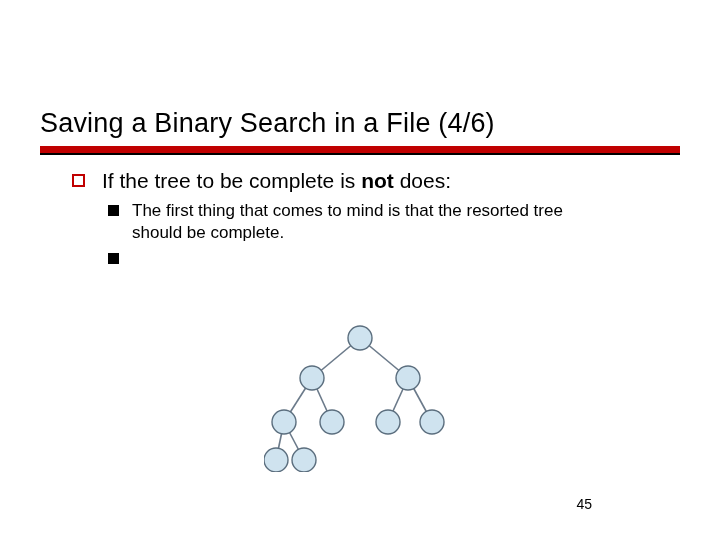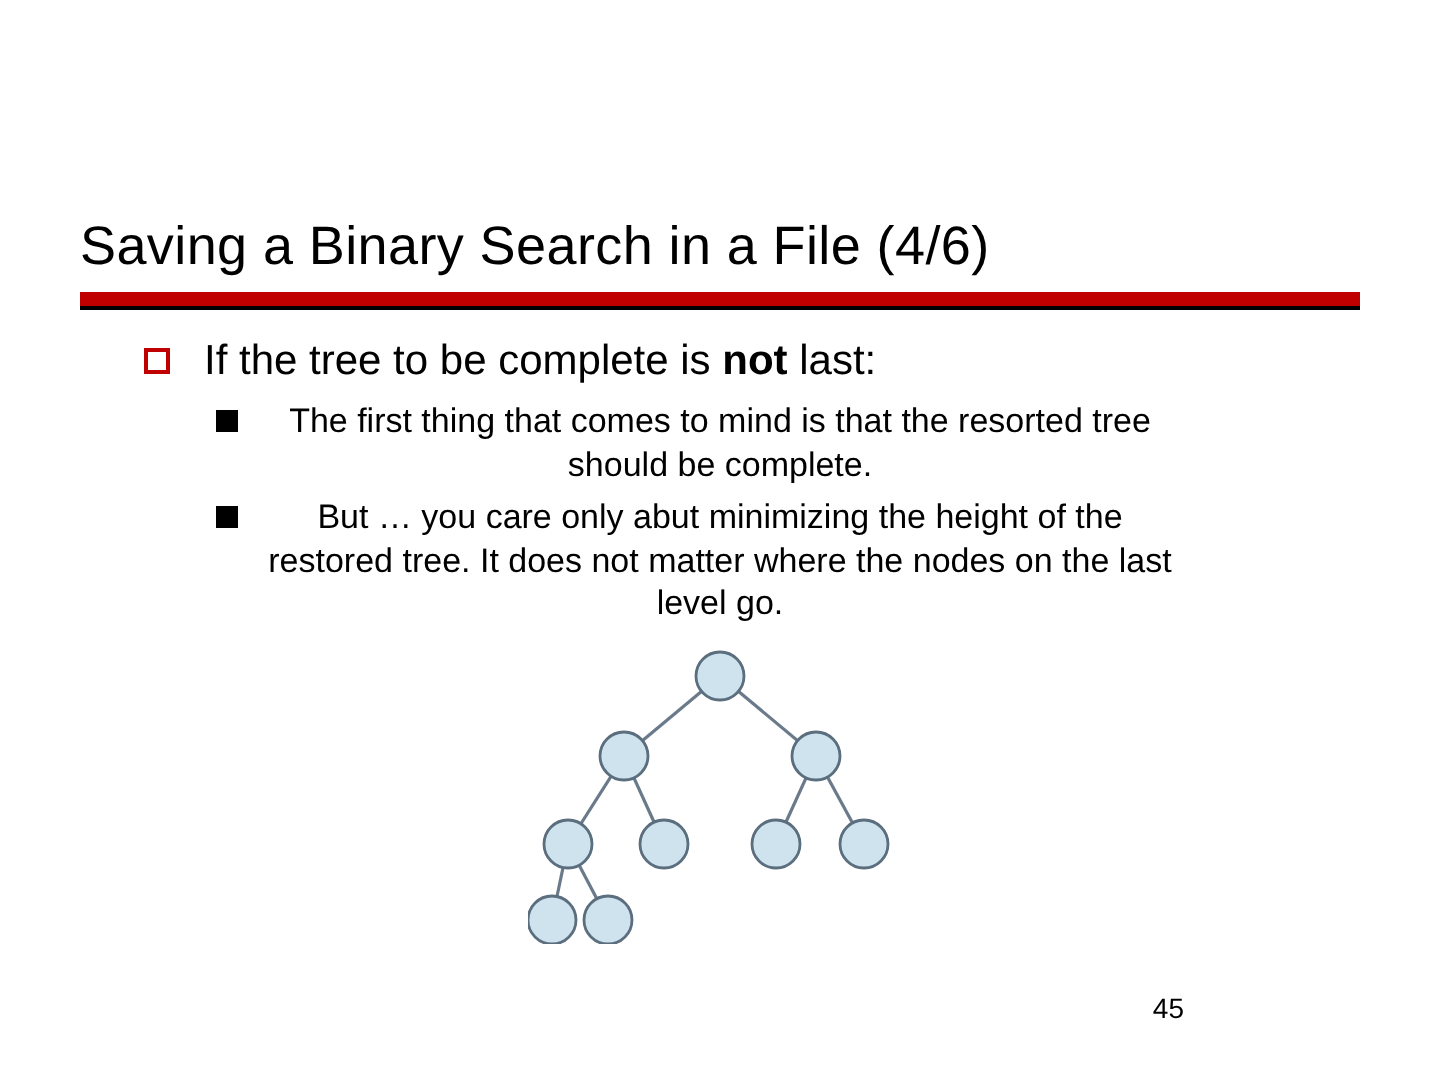--- a/index.html
+++ b/index.html
@@ -62,21 +62,20 @@
     background: #fff;
   }
   .lvl2 {
     position: relative;
     margin-left: 36px;
     padding-left: 24px;
     font-size: 17px;
     line-height: 1.28;
     margin-top: 4px;
     margin-bottom: 2px;
-    text-align: center;
   }
   .lvl2 .bullet-sq {
     position: absolute;
     left: 0; top: 5px;
     width: 11px; height: 11px;
     background: #000;
   }
   .bold { font-weight: 700; text-align: center; }
   .figure {
     position: absolute;
@@ -98,29 +97,28 @@
 <body>
 
 <div class="slide">
 
   <div class="title">Saving a Binary Search in a File (4/6)</div>
   <div class="title-rule"></div>
 
   <div class="body">
     <div class="lvl1">
       <span class="bullet-box"></span>
-      <span>If the tree to be complete is </span><span class="bold">not</span><span> last:</span>
+      <span>If the tree to be complete is </span><span class="bold">not</span><span> does:</span>
     </div>
     <div class="lvl2">
       <span class="bullet-sq"></span>
       <span>The first thing that comes to mind is that the resorted tree should be complete.</span>
     </div>
     <div class="lvl2">
       <span class="bullet-sq"></span>
-      <span>But … you care only abut minimizing the height of the restored tree. It does not matter where the nodes on the last level go.</span>
     </div>
   </div>
 
   <div class="figure">
     <svg id="tree-svg" width="192" height="150" viewBox="0 0 192 150">
         <line x1="96" y1="16" x2="48" y2="56" stroke="#6b7a8a" stroke-width="1.6"></line>
         <line x1="96" y1="16" x2="144" y2="56" stroke="#6b7a8a" stroke-width="1.6"></line>
         <line x1="48" y1="56" x2="20" y2="100" stroke="#6b7a8a" stroke-width="1.6"></line>
         <line x1="48" y1="56" x2="68" y2="100" stroke="#6b7a8a" stroke-width="1.6"></line>
         <line x1="144" y1="56" x2="124" y2="100" stroke="#6b7a8a" stroke-width="1.6"></line>

